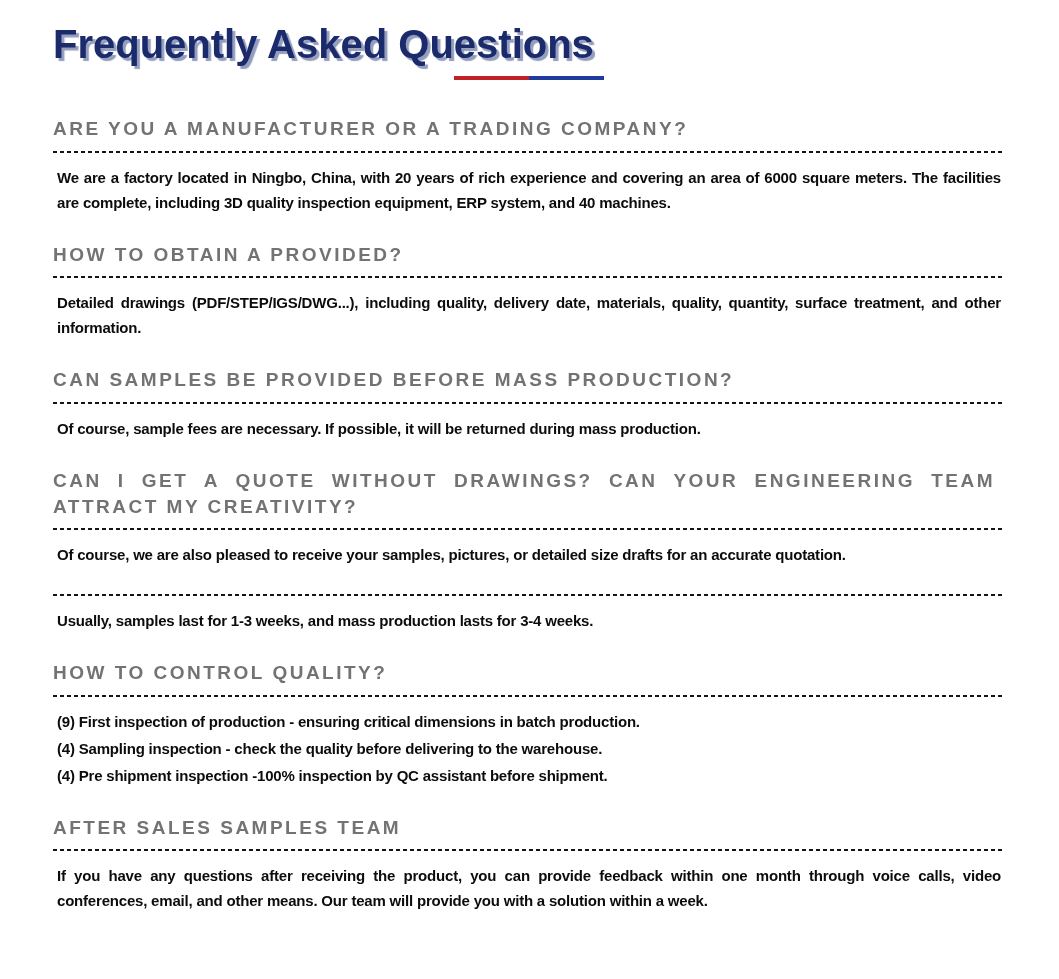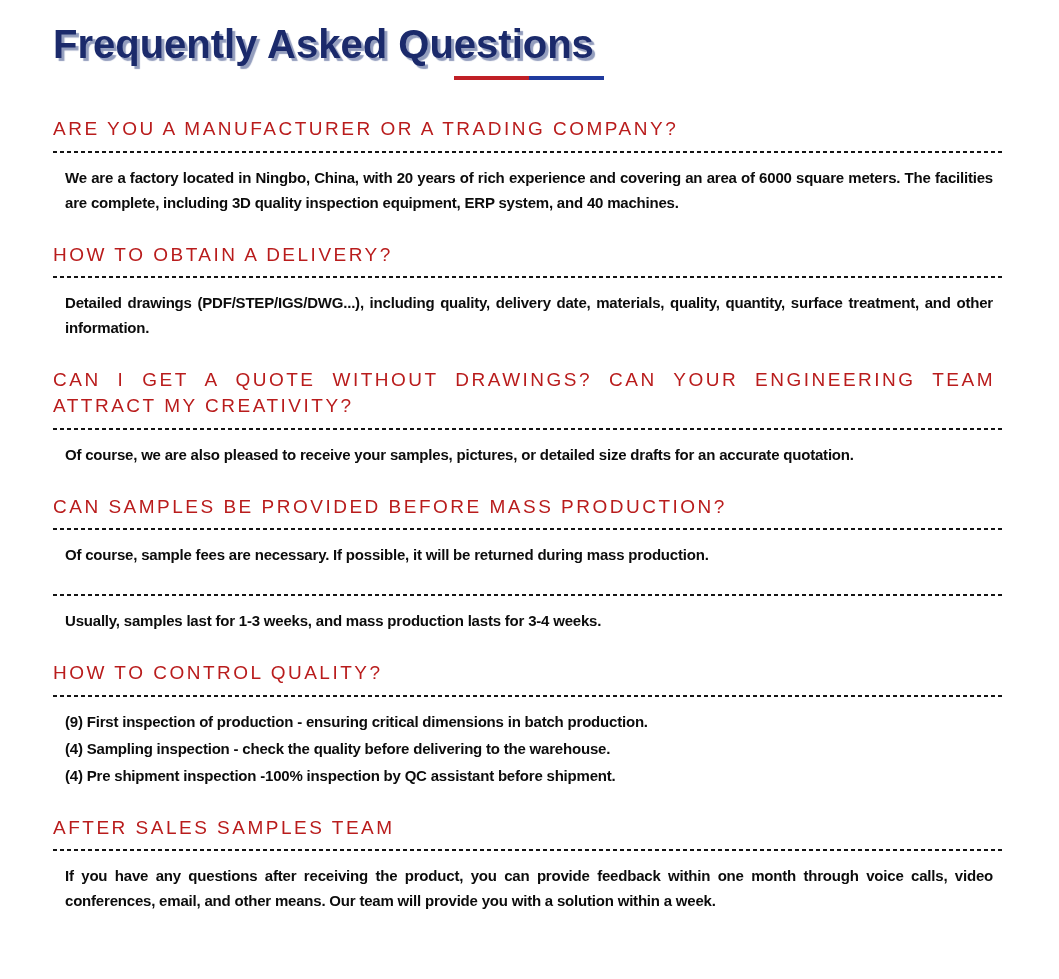--- a/index.html
+++ b/index.html
@@ -46,32 +46,32 @@
   }
   .title-underline .seg-red  { flex: 1; background: var(--underline-red); }
   .title-underline .seg-blue { flex: 1; background: var(--underline-blue); }
 
   .faq-section {
     margin-bottom: 27px;
   }
   .faq-question {
     margin: 0 10px 9px 0;
     font-size: 19px;
-    font-weight: 400;
+    font-weight: 700;
     letter-spacing: 2.5px;
     line-height: 1.35;
-    color: #b91c1c;
+    color: #737373;
     text-align: justify;
   }
   .dashed-divider {
     height: 2px;
     margin: 0 0 12px 0;
     background-image: repeating-linear-gradient(to right, #141414 0 4px, transparent 4px 7px);
   }
-  .faq-answers { margin: 12px; }
+  .faq-answers { margin: 4px; }
   .faq-answer {
     margin: 0 0 2px 0;
     font-size: 15px;
     font-weight: 700;
     letter-spacing: -0.2px;
     line-height: 25px;
     text-align: justify;
     color: #0c0c0c;
   }
 </style>
@@ -91,40 +91,40 @@
   <div>
     <div class="faq-section">
       <h2 class="faq-question">ARE YOU A MANUFACTURER OR A TRADING COMPANY?</h2>
       <div class="dashed-divider"></div>
       <div class="faq-answers">
           <p class="faq-answer">We are a factory located in Ningbo, China, with 20 years of rich experience and covering an area of 6000 square meters. The facilities are complete, including 3D quality inspection equipment, ERP system, and 40 machines.</p>
         </div>
     </div>
 
     <div class="faq-section">
-      <h2 class="faq-question">HOW TO OBTAIN A DELIVERY?</h2>
+      <h2 class="faq-question">HOW TO OBTAIN A PROVIDED?</h2>
       <div class="dashed-divider"></div>
       <div class="faq-answers">
           <p class="faq-answer">Detailed drawings (PDF/STEP/IGS/DWG...), including quality, delivery date, materials, quality, quantity, surface treatment, and other information.</p>
+        </div>
+    </div>
+
+    <div class="faq-section">
+      <h2 class="faq-question">CAN SAMPLES BE PROVIDED BEFORE MASS PRODUCTION?</h2>
+      <div class="dashed-divider"></div>
+      <div class="faq-answers">
+          <p class="faq-answer">Of course, sample fees are necessary. If possible, it will be returned during mass production.</p>
         </div>
     </div>
 
     <div class="faq-section">
       <h2 class="faq-question">CAN I GET A QUOTE WITHOUT DRAWINGS? CAN YOUR ENGINEERING TEAM ATTRACT MY CREATIVITY?</h2>
       <div class="dashed-divider"></div>
       <div class="faq-answers">
           <p class="faq-answer">Of course, we are also pleased to receive your samples, pictures, or detailed size drafts for an accurate quotation.</p>
-        </div>
-    </div>
-
-    <div class="faq-section">
-      <h2 class="faq-question">CAN SAMPLES BE PROVIDED BEFORE MASS PRODUCTION?</h2>
-      <div class="dashed-divider"></div>
-      <div class="faq-answers">
-          <p class="faq-answer">Of course, sample fees are necessary. If possible, it will be returned during mass production.</p>
         </div>
     </div>
 
     <div class="faq-section">
       <div class="dashed-divider"></div>
       <div class="faq-answers">
           <p class="faq-answer">Usually, samples last for 1-3 weeks, and mass production lasts for 3-4 weeks.</p>
         </div>
     </div>
 

